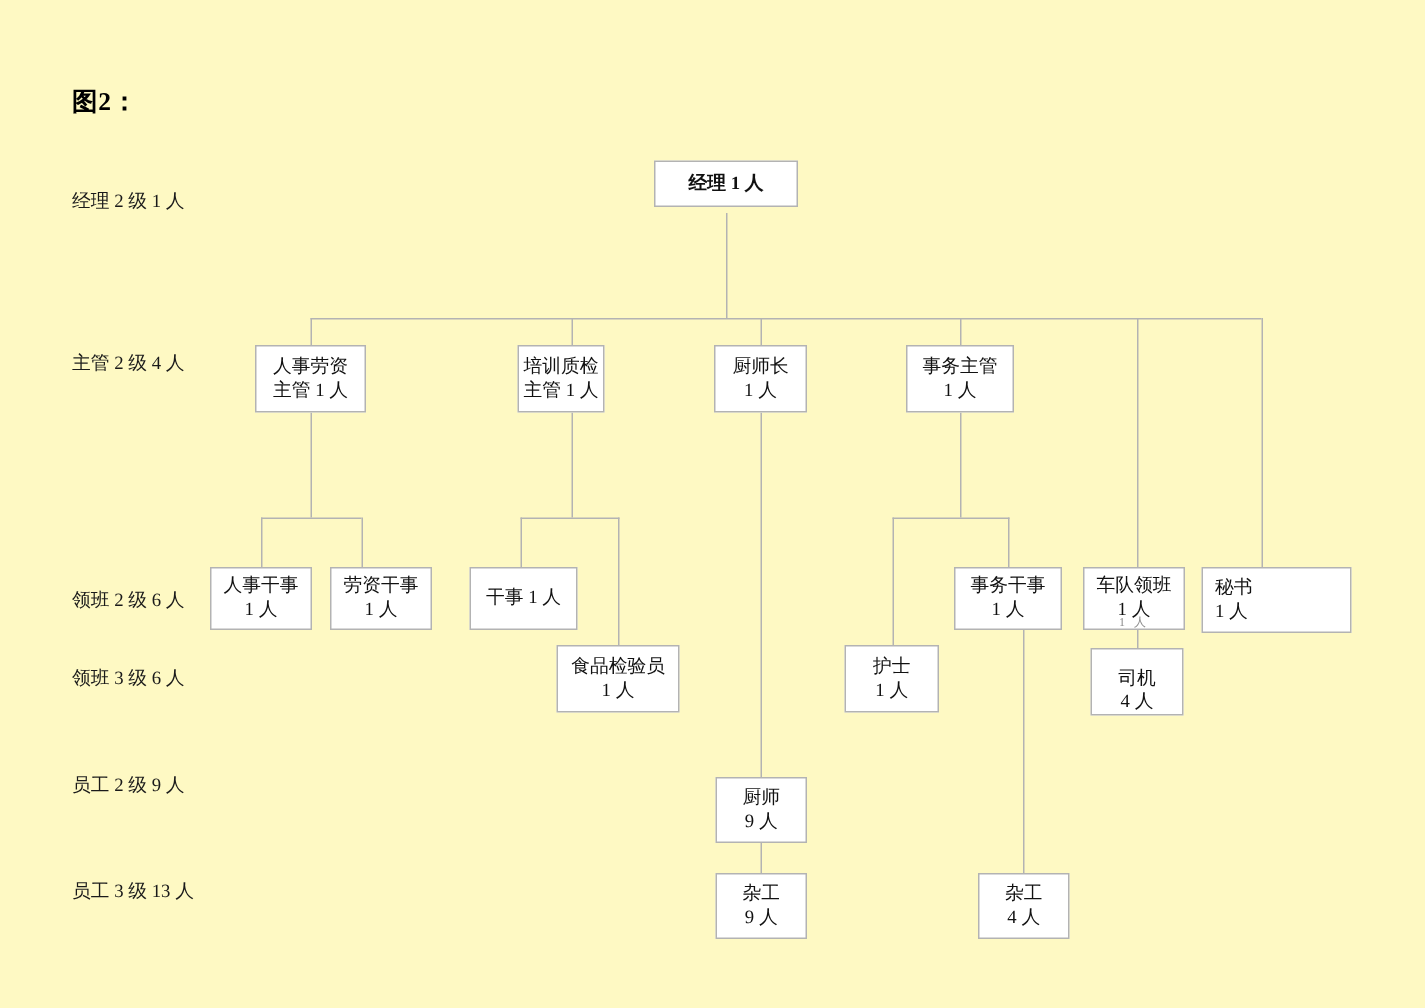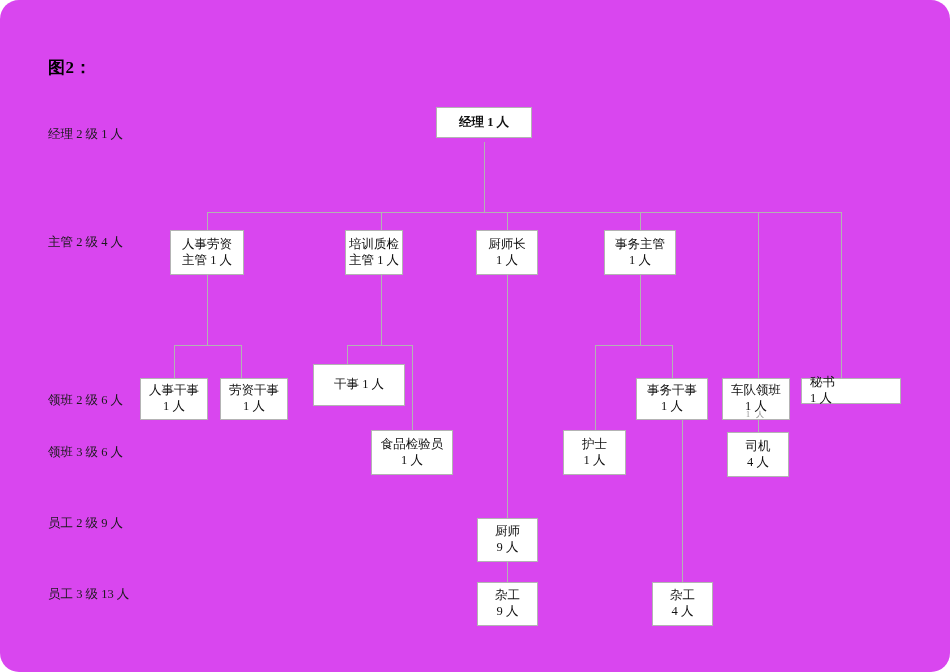--- a/index.html
+++ b/index.html
@@ -8,23 +8,22 @@
     background: #ffffff;
   }
   body {
     font-family: "Liberation Serif", "DejaVu Serif", serif;
     color: #000000;
   }
   #page {
     position: relative;
     width: 950px;
     height: 672px;
-    background: #d946ef;
+    background: #fef9c3;
     overflow: hidden;
-    border-radius: 19px;
   }
 
   
   .fig-label {
     position: absolute;
     left: 48px;
     top: 56px;
     font-size: 17px;
     font-weight: bold;
     letter-spacing: 0.5px;
@@ -173,51 +172,51 @@
   <div class="node" style="left:140px; top:378px; width:68px; height:42px;">
     <span class="ln">人事干事</span>
     <span class="ln">1 人</span>
   </div>
 
   <div class="node" style="left:220px; top:378px; width:68px; height:42px;">
     <span class="ln">劳资干事</span>
     <span class="ln">1 人</span>
   </div>
 
-  <div class="node" style="left:313px; top:364px; width:92px; height:42px;">
+  <div class="node" style="left:313px; top:378px; width:72px; height:42px;">
     <span class="ln">干事 1 人</span>
   </div>
 
   <div class="node" style="left:371px; top:430px; width:82px; height:45px;">
     <span class="ln">食品检验员</span>
     <span class="ln">1 人</span>
   </div>
 
   <div class="node" style="left:636px; top:378px; width:72px; height:42px;">
     <span class="ln">事务干事</span>
     <span class="ln">1 人</span>
   </div>
 
   <div class="node ghost-extra" style="left:722px; top:378px; width:68px; height:42px;">
     <span class="ln">车队领班</span>
     <span class="ln">1 人</span>
     <span class="ghost">1 人</span>
   </div>
 
-  <div class="node align-left" style="left:801px; top:378px; width:100px; height:26px;">
+  <div class="node align-left" style="left:801px; top:378px; width:100px; height:44px;">
     <span class="ln">秘书</span>
     <span class="ln">1 人</span>
   </div>
 
   <div class="node" style="left:563px; top:430px; width:63px; height:45px;">
     <span class="ln">护士</span>
     <span class="ln">1 人</span>
   </div>
 
-  <div class="node" style="left:727px; top:432px; width:62px; height:45px;">
+  <div class="node" style="left:727px; top:432px; width:62px; height:45px;justify-content:flex-end;">
     <span class="ln">司机</span>
     <span class="ln">4 人</span>
   </div>
 
   <div class="node" style="left:477px; top:518px; width:61px; height:44px;">
     <span class="ln">厨师</span>
     <span class="ln">9 人</span>
   </div>
 
   <div class="node" style="left:477px; top:582px; width:61px; height:44px;">

